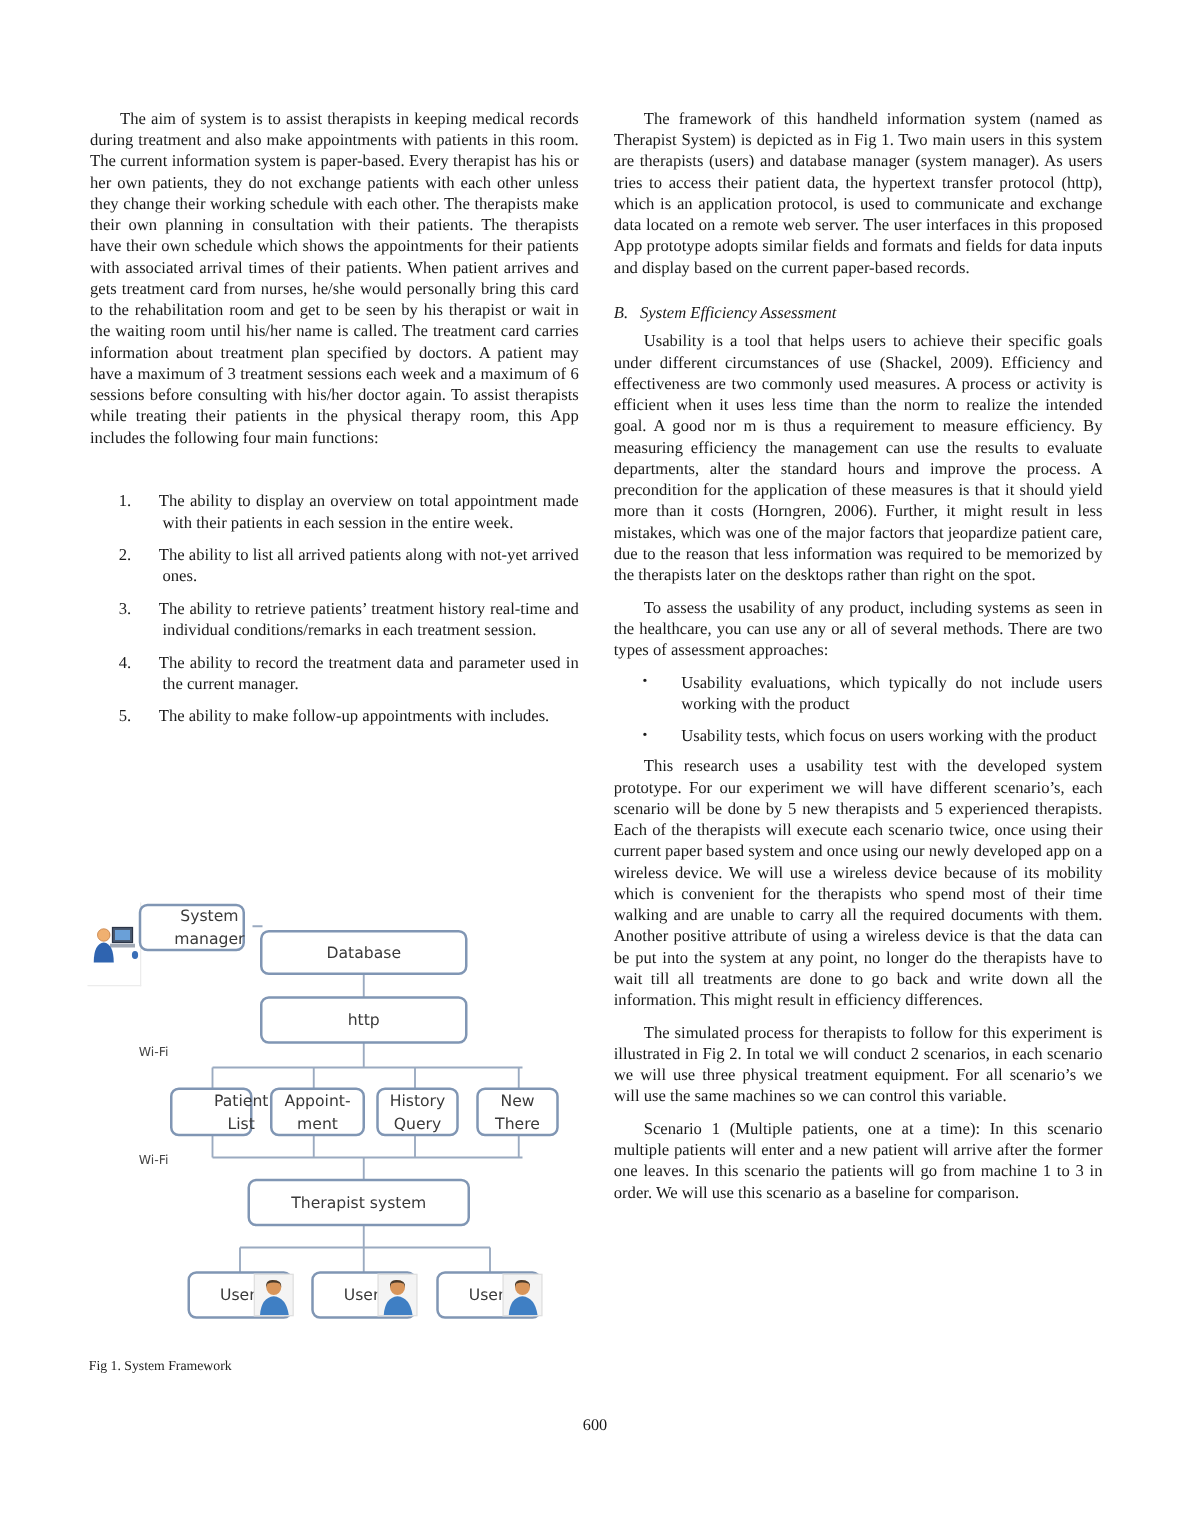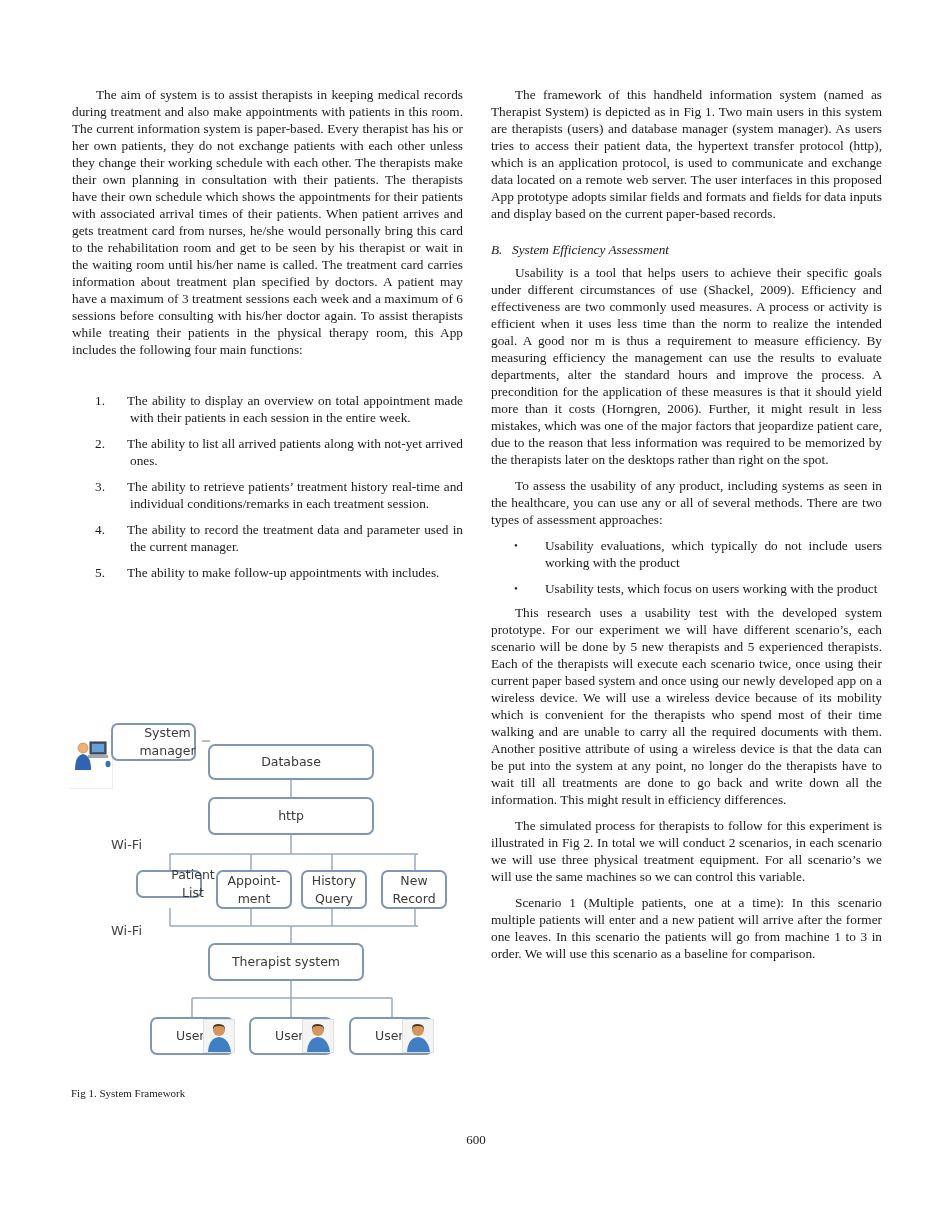--- a/index.html
+++ b/index.html
@@ -44,21 +44,21 @@
   }
   .figure svg { position: absolute; left: 0; top: 0; }
   .box {
     position: absolute; border: 2px solid #8096b4; border-radius: 7px; background: #fff;
     font-family: "DejaVu Sans", "Liberation Sans", sans-serif; font-size: 12.5px;
     color: #3a3a3a; text-align: center; display: flex; align-items: center; justify-content: center;
     line-height: 18px; box-sizing: border-box;
   }
   .wifi {
     position: absolute; font-family: "DejaVu Sans", "Liberation Sans", sans-serif;
-    font-size: 13px; color: #444; text-align: center;
+    font-size: 10px; color: #444; text-align: center;
   }
   .caption {
     position: absolute; left: 71px; top: 1087px; font-size: 11px; color: #222;
   }
   .pagenum {
     position: absolute; left: 0; width: 952px; top: 1132px; text-align: center; font-size: 13px;
   }
   .user-box { justify-content: flex-start; padding-left: 24px; }
   .user-ico {
     position: absolute; right: -3px; top: 0px; width: 30px; height: 32px;
@@ -124,36 +124,36 @@
   </div>
   <div class="box" style="left:140px;top:7px;width:166px;height:36px;margin-top:21px;">
     <span>Database</span>
   </div>
   <div class="box" style="left:140px;top:81px;width:166px;height:38px;">
     <span>http</span>
   </div>
 
   <div class="wifi" style="left:43px;top:121px;">Wi-Fi</div>
 
-  <div class="box" style="left:68px;top:154px;width:66px;height:28px;padding-left:48px;">
+  <div class="box" style="left:68px;top:154px;width:66px;height:39px;padding-left:48px;">
     <span style="width:50px;">Patient List</span>
   </div>
   <div class="box" style="left:148px;top:154px;width:76px;height:39px;">
     <span style="width:60px;">Appoint-ment</span>
   </div>
   <div class="box" style="left:233px;top:154px;width:66px;height:39px;align-items:center;">
     <span style="width:54px;">History Query</span>
   </div>
   <div class="box" style="left:313px;top:154px;width:66px;height:39px;">
-    <span style="width:54px;">New Record</span>
+    <span style="width:54px;">New There</span>
   </div>
 
   <div class="wifi" style="left:43px;top:207px;">Wi-Fi</div>
 
-  <div class="box" style="left:140px;top:227px;width:156px;height:38px;">
+  <div class="box" style="left:130px;top:227px;width:178px;height:38px;">
     <span>Therapist system</span>
   </div>
 
   <div class="box user-box" style="left:82px;top:301px;width:84px;height:38px;">
     <span>User</span>
     <span class="user-ico">
       <svg width="30" height="32" viewBox="0 0 30 32">
           <circle cx="15" cy="10" r="6" fill="#d8955a"></circle>
           <path d="M14 4 Q8 4 9 10 L10 7 Q15 5 20 7 L21 10 Q22 4 14 4Z" fill="#4a3a2a"></path>
           <path d="M4 32 Q5 18 15 17 Q25 18 27 32 Z" fill="#3f7fc4"></path>

